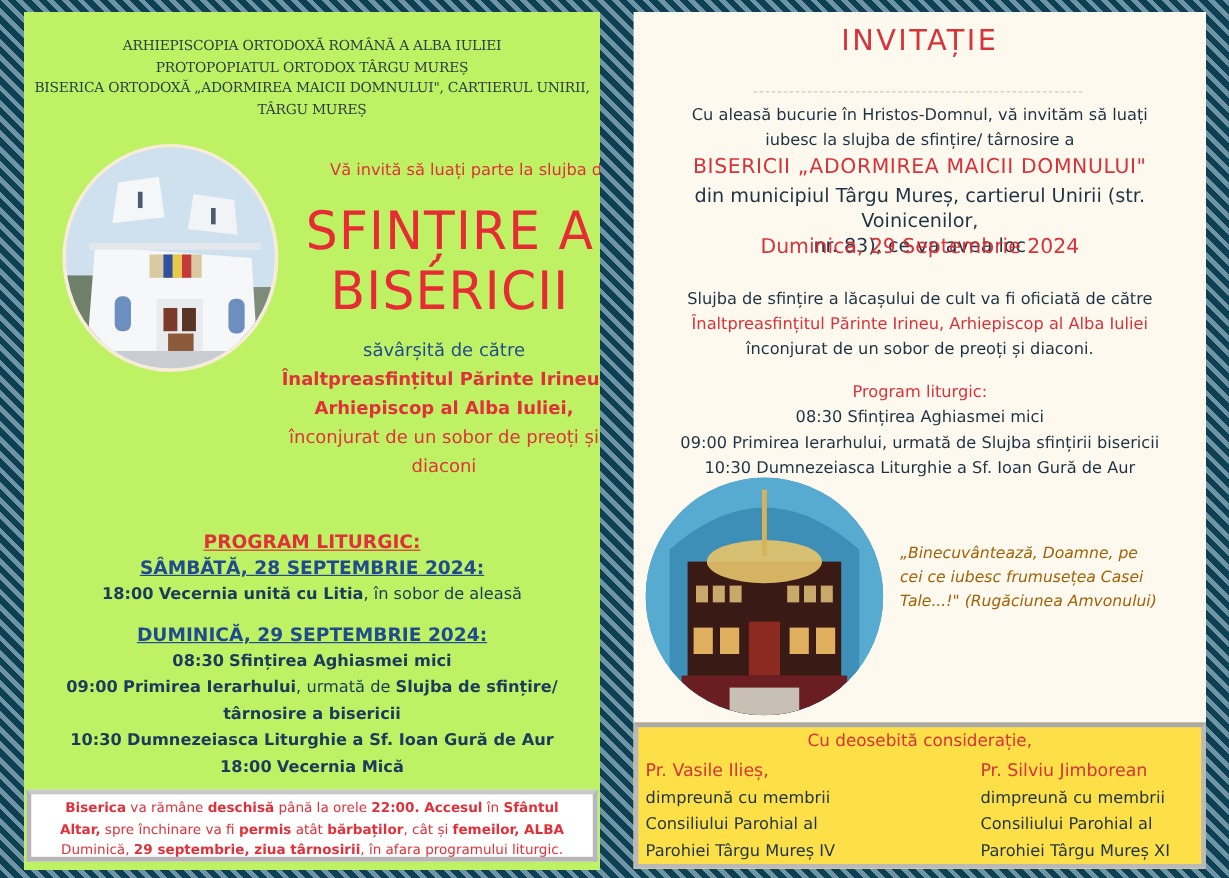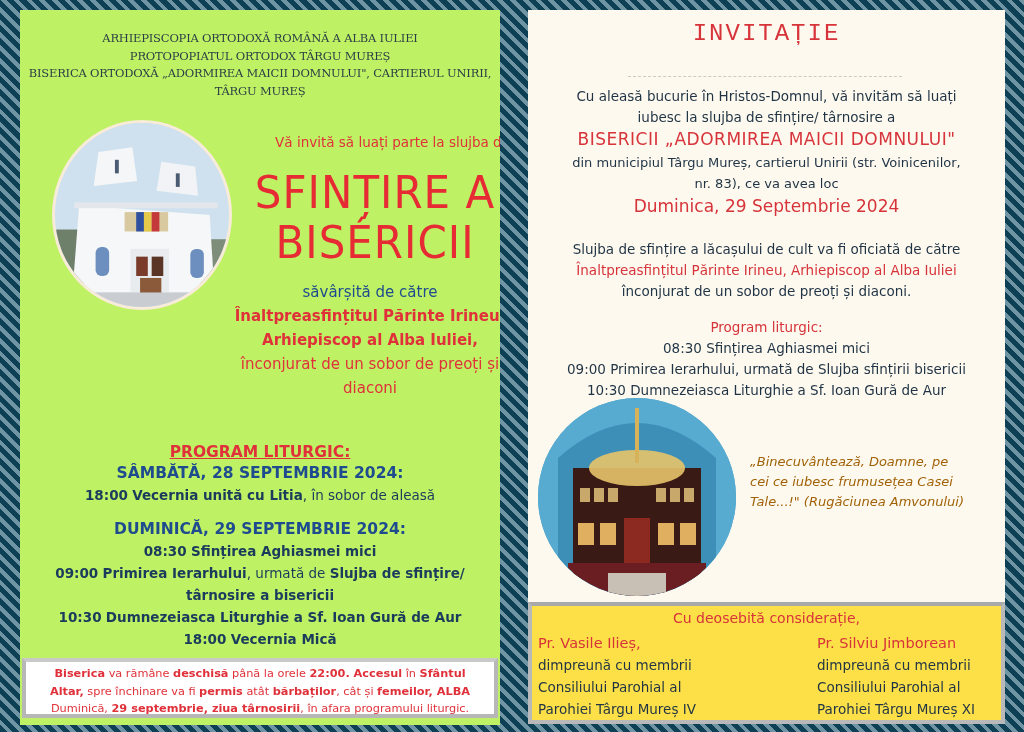--- a/index.html
+++ b/index.html
@@ -47,43 +47,43 @@
     font-size: 15px; line-height: 24px;
   }
   .officiated .l1 { color: #1f4b8f; }
   .officiated .l2, .officiated .l3 { color: #e0313a; font-weight: bold; }
   .officiated .l4, .officiated .l5 { color: #e0313a; }
 
   .program {
     position: absolute; left: 0; top: 432px; width: 480px; text-align: center;
   }
   .program .ptitle { color: #e0313a; font-weight: bold; font-size: 15.5px; text-decoration: underline; line-height: 20px; }
-  .program .day { color: #1f4b8f; font-weight: bold; font-size: 15.5px; line-height: 22px; }
+  .program .day { color: #1f4b8f; font-weight: bold; font-size: 15.5px; line-height: 22px; text-decoration: underline; }
   .program .item { color: #1a3b5c; font-size: 13.5px; line-height: 22px; }
   .program .gap { height: 12px; }
 
   .notice {
     position: absolute; left: 2px; top: 648px; width: 476px; height: 60px;
     border: 4px solid #b7b7b7; border-top-color: #c9c9c9; background: #ffffff;
     text-align: center; font-size: 11.3px; line-height: 17.5px; color: #e0313a; padding-top: 3px;
   }
 
   
   .inv-title {
     position: absolute; left: 0; top: 10px; width: 477px; text-align: center;
-    font-size: 24px; color: #d7333a; letter-spacing: 2px; font-family: Liberation Mono, monospace;
+    font-size: 24px; color: #d7333a; letter-spacing: 2px;
   }
   .dash-line {
     position: absolute; left: 100px; top: 66px; width: 274px; height: 0;
     border-top: 1.5px dashed #d2c9bd;
   }
   .rtext { position: absolute; left: 0; width: 477px; text-align: center; }
   .r-para1 { top: 76px; font-size: 13.5px; line-height: 21px; color: #1f3344; }
   .r-church { top: 119px; font-size: 17px; color: #d7333a; letter-spacing: 0.5px; }
-  .r-para2 { top: 142px; font-size: 13px; line-height: 21px; color: #1f3344; }
+  .r-para2 { top: 142px; font-size: 16px; line-height: 21px; color: #1f3344; }
   .r-date { top: 186px; font-size: 17px; color: #d7333a; }
   .r-para3 { top: 229px; font-size: 13.5px; line-height: 21px; color: #1f3344; }
   .r-para3 .hl { color: #d7333a; }
   .r-program { top: 307px; font-size: 13.5px; line-height: 21px; color: #1f3344; }
   .r-program .ptitle { color: #d7333a; }
 
   .iconostasis-photo {
     position: absolute; left: 10px; top: 388px; width: 198px; height: 198px; border-radius: 50%;
     overflow: hidden; background: #4aa3c9;
   }

